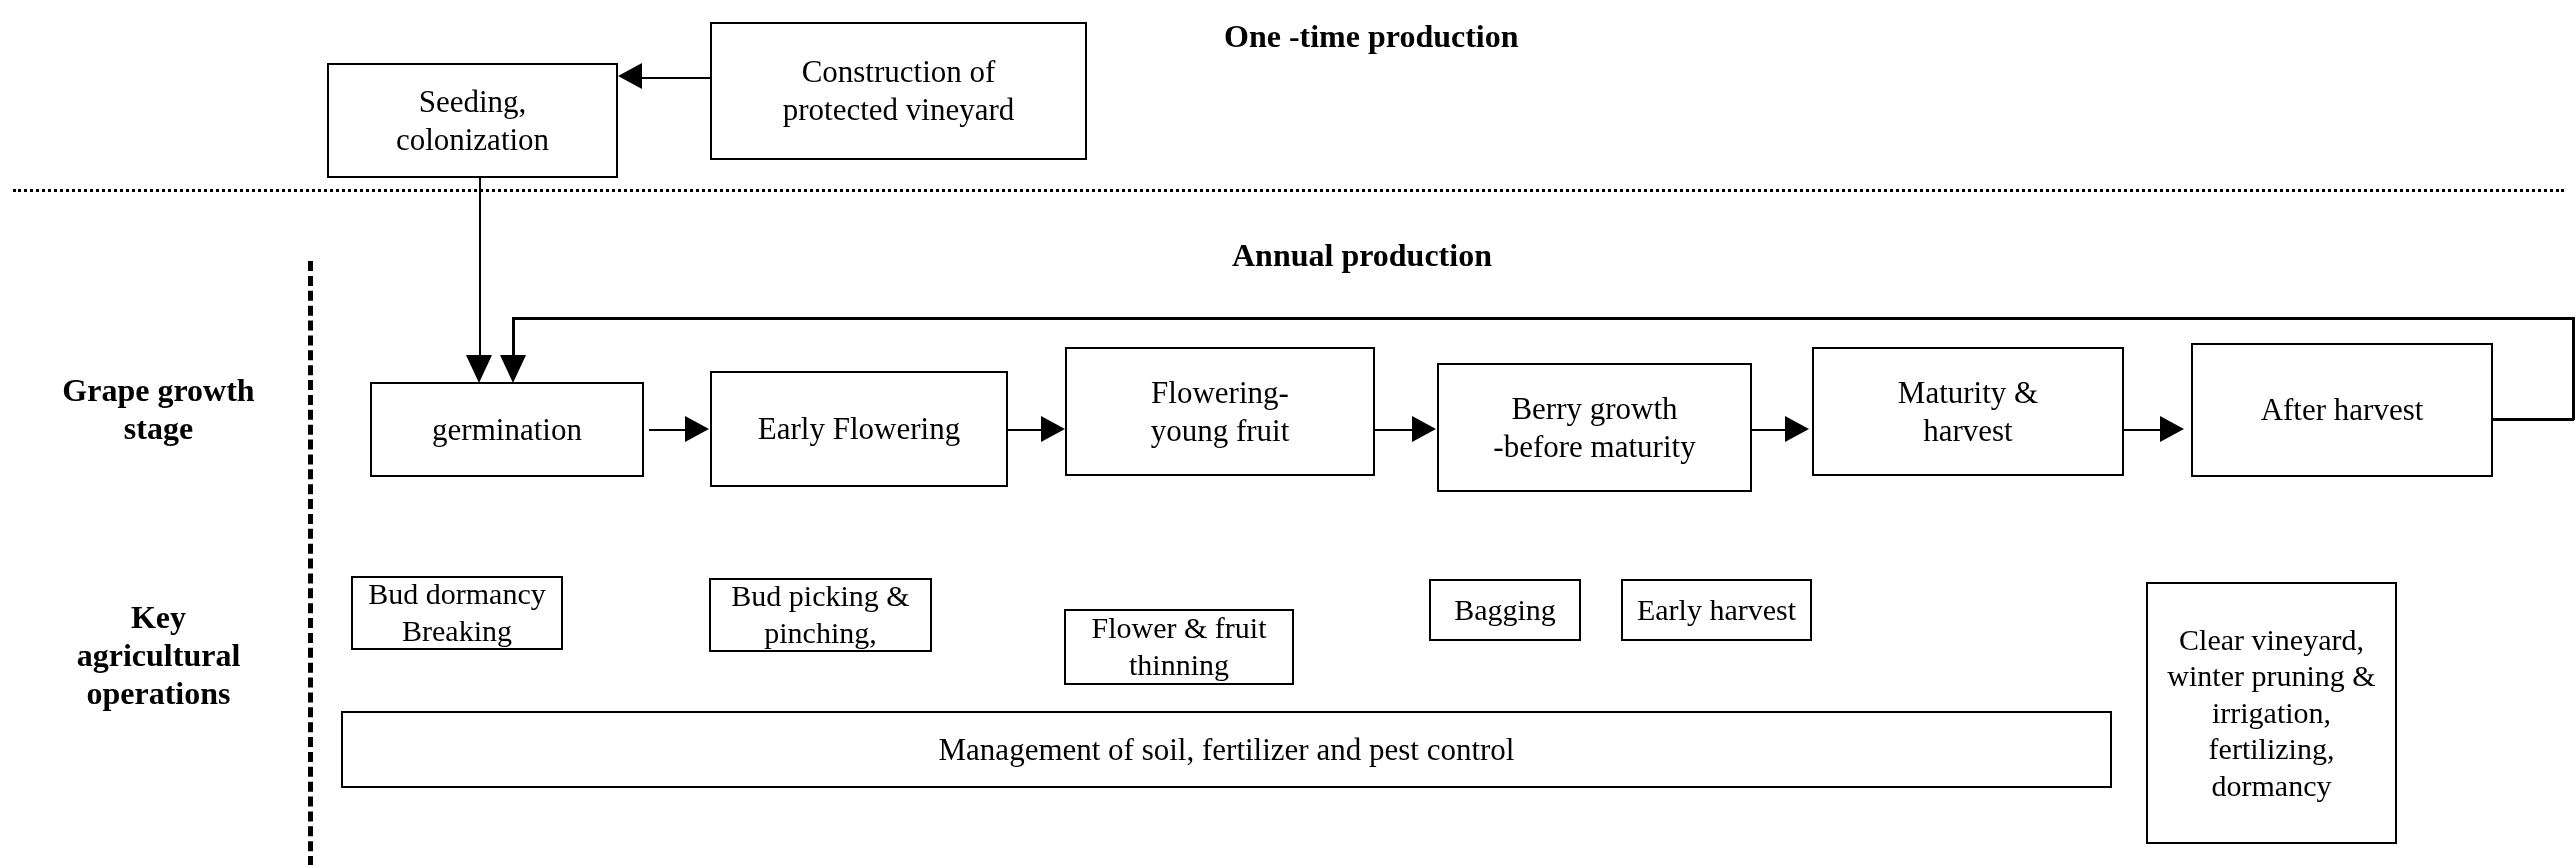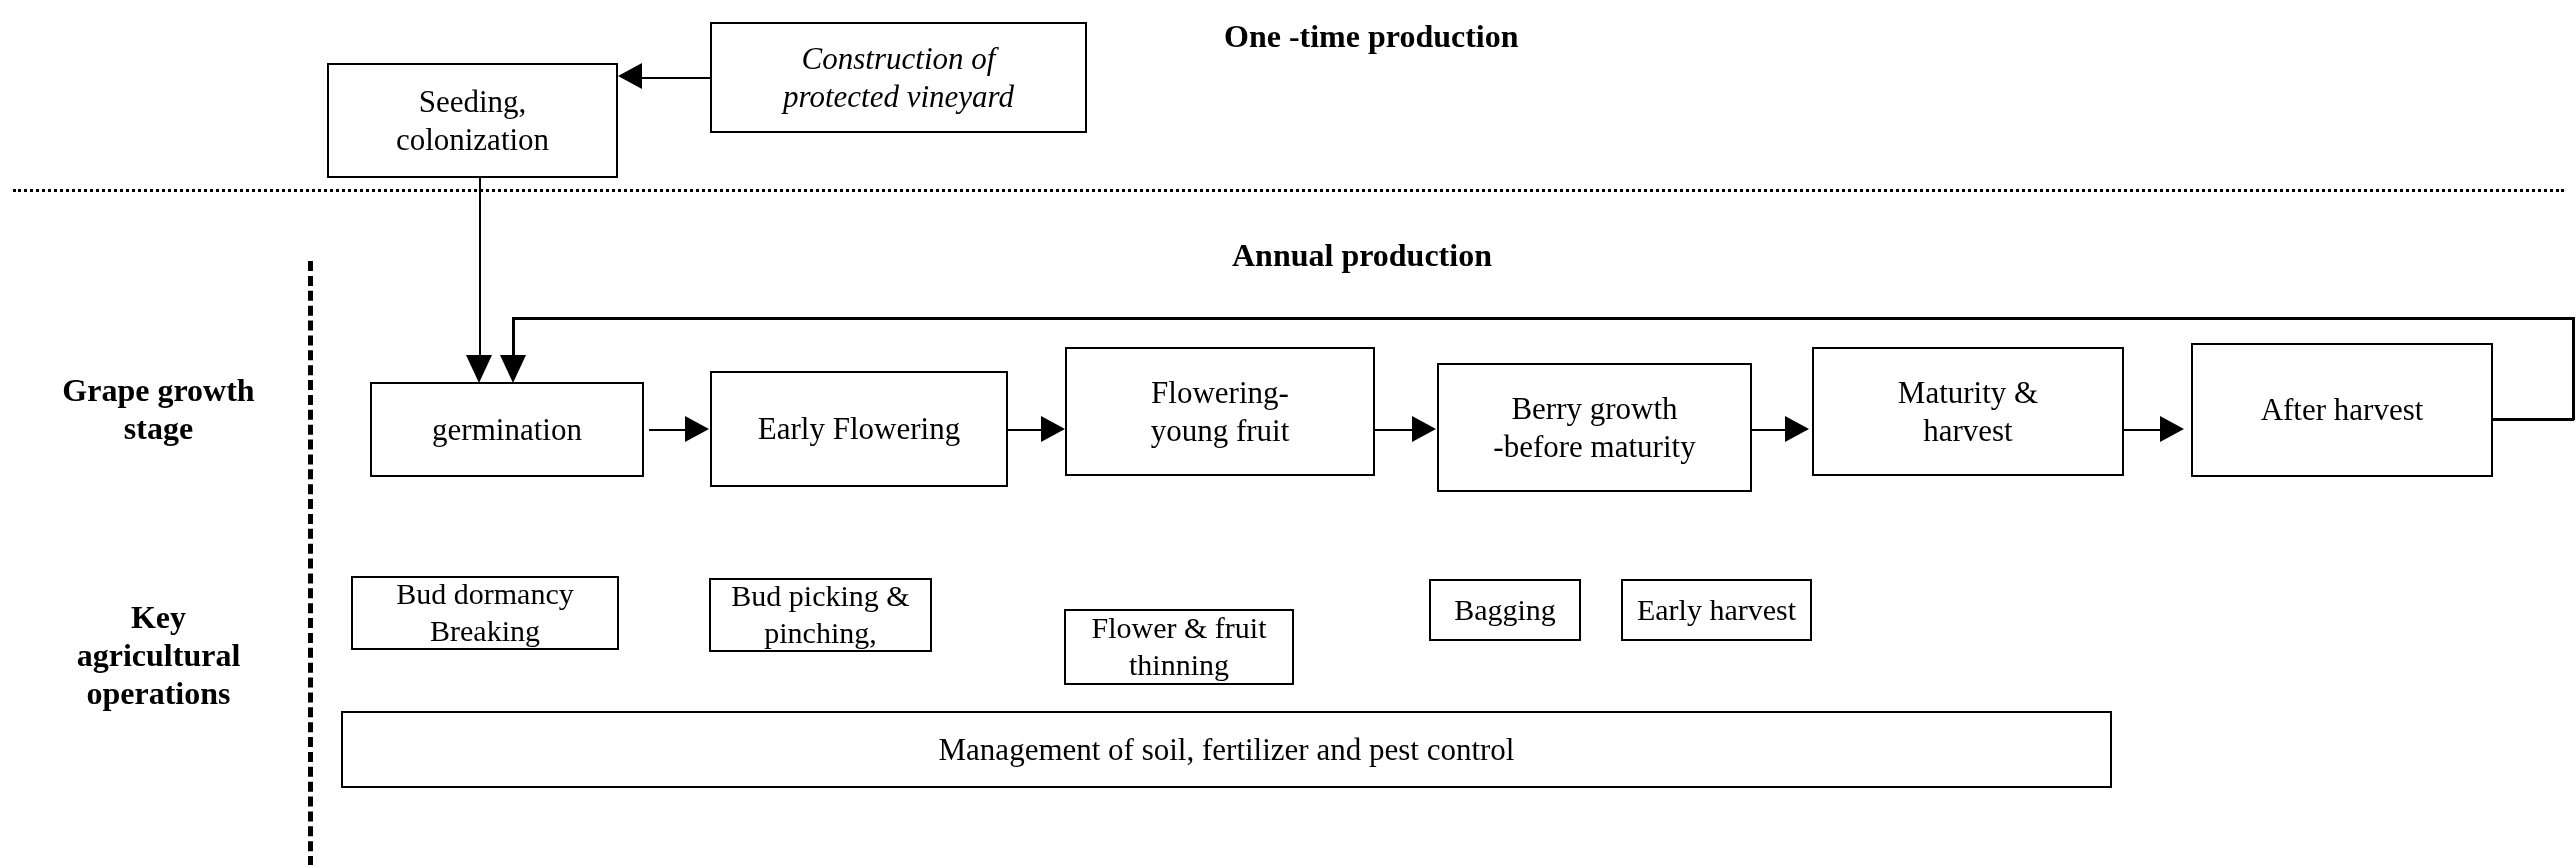--- a/index.html
+++ b/index.html
@@ -112,21 +112,21 @@
 
 <div id="canvas">
 
   <div class="section-title" style="left:1224px; top:18px;">One -time production</div>
 
   <div class="box" style="left:327px; top:32px; width:291px; height:115px;margin-top:31px;">
     <span class="txt">Seeding,
 colonization</span>
   </div>
 
-  <div class="box" style="left:710px; top:22px; width:377px; height:111px;font-style:italic;">
+  <div class="box" style="left:710px; top:22px; width:377px; height:138px;">
     <span class="txt">Construction of
 protected vineyard</span>
   </div>
 
   <div class="h-line" style="left:642px; top:77px; width:70px;"></div>
   <div class="arrow-left" style="left:618px; top:63px;"></div>
 
   <div class="v-line" style="left:479px; top:147px; height:210px;"></div>
   <div class="arrow-down" style="left:466px; top:355px;"></div>
 
@@ -187,21 +187,21 @@
   <div class="arrow-right" style="left:2160px; top:416px;"></div>
 
   <div class="box" style="left:2191px; top:343px; width:302px; height:134px;">
     <span class="txt">After harvest</span>
   </div>
 
   <div class="row-label" style="left:19.5px; top:599px; width:278px;">Key
 agricultural
 operations</div>
 
-  <div class="box" style="left:351px; top:576px; width:268px; height:74px; font-size:30px;">
+  <div class="box" style="left:351px; top:576px; width:212px; height:74px; font-size:30px;">
     <span class="txt">Bud dormancy
 Breaking</span>
   </div>
 
   <div class="box" style="left:709px; top:578px; width:223px; height:74px; font-size:30px;">
     <span class="txt">Bud picking &amp;
 pinching,</span>
   </div>
 
   <div class="box" style="left:1064px; top:609px; width:230px; height:76px; font-size:30px;">
@@ -210,19 +210,26 @@
   </div>
 
   <div class="box" style="left:1429px; top:579px; width:152px; height:62px; font-size:30px;">
     <span class="txt">Bagging</span>
   </div>
 
   <div class="box" style="left:1621px; top:579px; width:191px; height:62px; font-size:30px;">
     <span class="txt">Early harvest</span>
   </div>
 
+  <div class="box" style="left:2146px; top:582px; width:251px; height:262px; font-size:30px;">
+    <span class="txt">Clear vineyard,
+winter pruning &amp;
+irrigation,
+fertilizing,
+dormancy</span>
+  </div>
 
   <div class="box" style="left:341px; top:711px; width:1771px; height:77px; font-size:31px;">
     <span class="txt">Management of soil, fertilizer and pest control</span>
   </div>
 
 </div>
 
 
 </body></html>

